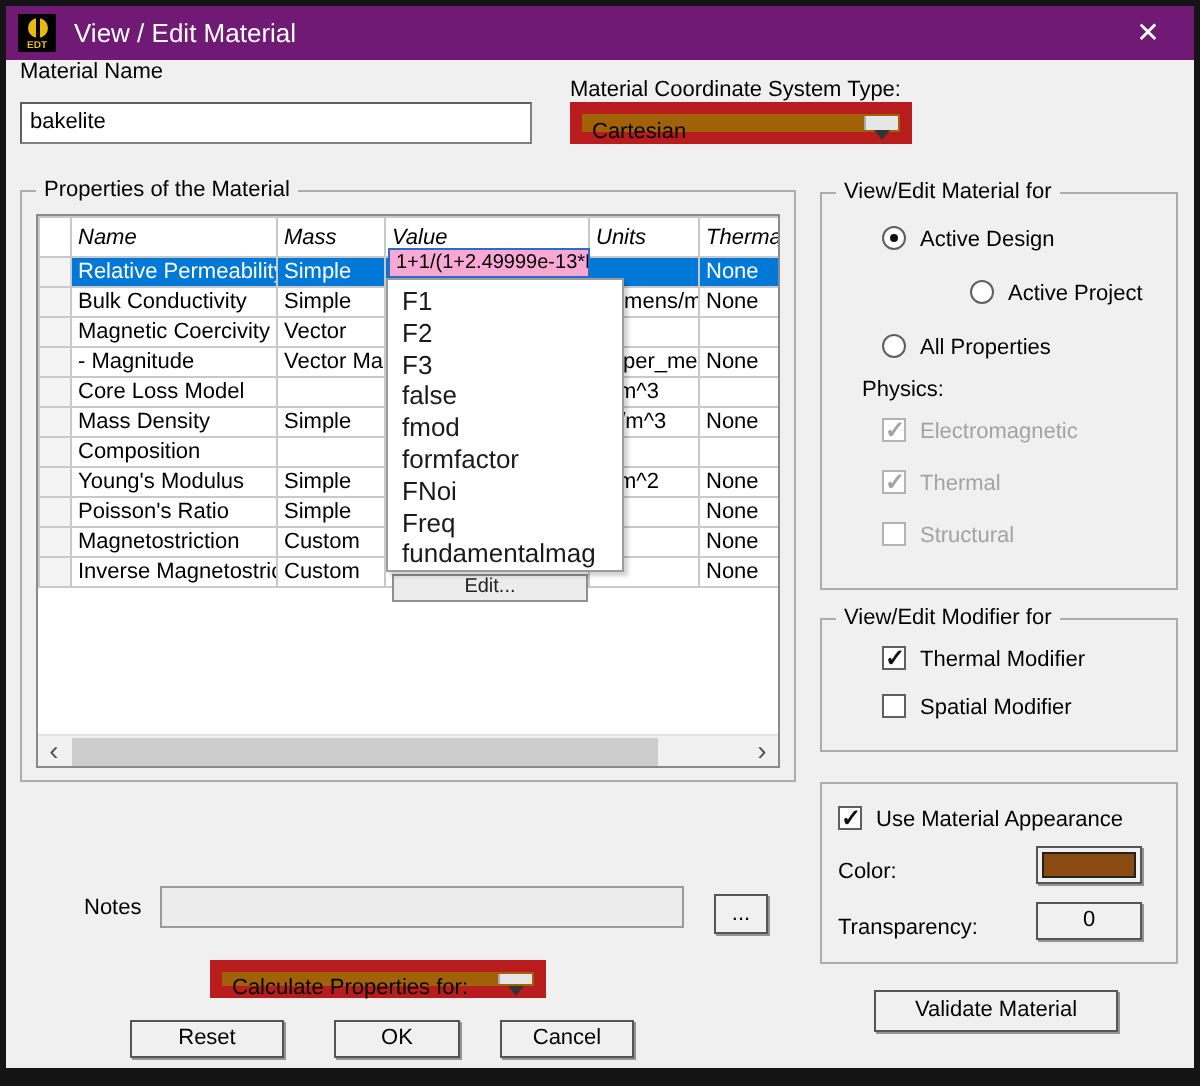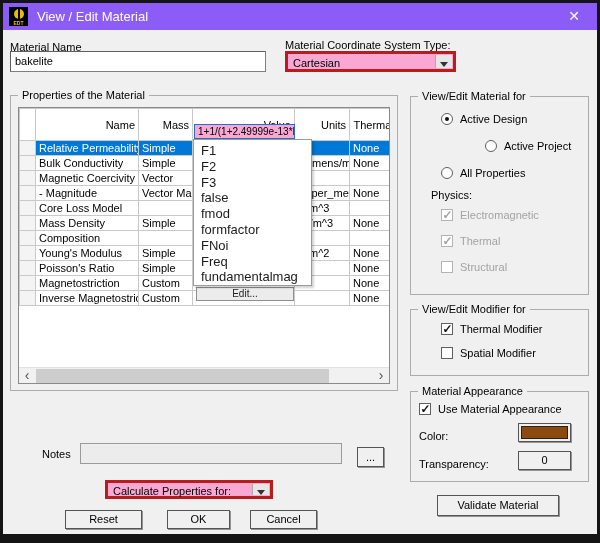--- a/index.html
+++ b/index.html
@@ -5,58 +5,58 @@
   * { box-sizing: border-box; }
   html,body { margin:0; padding:0; }
   body {
     width:600px; height:543px; position:relative; overflow:hidden;
     background:#141414;
     font-family:"Liberation Sans", sans-serif; font-size:11px; color:#000;
   }
   .client { position:absolute; left:3px; top:30px; right:3px; bottom:9px; background:#f0f0f0; }
 
   
-  .titlebar { position:absolute; left:3px; top:3px; right:3px; height:27px; background:#8b5cf6; color:#fff; }
+  .titlebar { position:absolute; left:3px; top:3px; right:3px; height:27px; background:#701a75; color:#fff; }
   .app-icon { position:absolute; left:6px; top:4px; width:19px; height:19px; background:#000; }
   .app-icon .orb { position:absolute; left:4.5px; top:2px; width:10px; height:10px; border-radius:50%;
     background:#e8b90e; }
   .app-icon .orb:after { content:""; position:absolute; left:4px; top:0; width:2px; height:10px; background:#000; }
   .app-icon .edt { position:absolute; left:0; right:0; bottom:0.5px; text-align:center; font-size:5px; line-height:5px; color:#e8b90e; font-weight:bold; }
   .title-text { position:absolute; left:34px; top:6px; font-size:13px; }
   .close-btn { position:absolute; right:8px; top:0; width:30px; height:27px; text-align:center; line-height:26px; font-size:14px; color:#fff; }
 
   .lbl { position:absolute; white-space:nowrap; }
   .sunken { background:#fff; border:1px solid #7f7f7f; border-top-color:#5f5f5f; border-left-color:#5f5f5f; }
   .btn { position:absolute; background:#f0f0f0; border:1px solid #555;
          box-shadow:1px 1px 0 0 #949494; text-align:center; }
 
   
   .name-input { position:absolute; left:10px; top:51px; width:256px; height:21px; padding:3px 4px; font-size:11px; }
-  .combo { position:absolute; background:#f9a8d4; border:3px solid #b91c1c;text-align:center; }
+  .combo { position:absolute; background:#a16207; border:6px solid #b91c1c;text-align:center; }
   .combo .combo-text { position:absolute; left:5px; top:3px; white-space:nowrap; }
   .combo .combo-btn { position:absolute; right:1px; top:1px; bottom:1px; width:17px; background:#e6e6e6; border-left:1px solid #aaa; }
   .tri { position:absolute; left:4px; top:7px; width:0; height:0; border-left:4px solid transparent; border-right:4px solid transparent; border-top:5px solid #333; }
   .coord-combo { left:285px; top:51px; width:171px; height:21px; }
 
   
   .groupbox { position:absolute; border:1px solid #acacac; }
   .legend { position:absolute; top:-7px; left:7px; background:#f0f0f0; padding:0 4px; white-space:nowrap; }
 
   .gb-props { left:10px; top:95px; width:388px; height:296px; }
   .gb-vem   { left:410px; top:96px;  width:179px; height:199px; }
   .gb-mod   { left:410px; top:309px; width:179px; height:67px; }
   .gb-app   { left:410px; top:391px; width:179px; height:91px; }
 
   
   .table-wrap { position:absolute; left:18px; top:107px; width:372px; height:277px; background:#fff;
     border:1px solid #8a8a8a; overflow:hidden; }
   table.props { border-collapse:collapse; table-layout:fixed; width:420px; }
   table.props th, table.props td { border:1px solid #c9c9c9; padding:0 3px; font-size:11px; font-weight:normal;
     overflow:hidden; white-space:nowrap; height:15px; }
-  table.props th { text-align:right; height:32px; }
+  table.props th { text-align:left; height:20px;font-style:italic; }
   table.props td.rowhdr { background:#f4f4f4; }
   tr.sel td { background:#0078d7; color:#fff; }
   tr.sel td.rowhdr { background:#f4f4f4; }
 
   .value-editor { position:absolute; left:194px; top:124px; width:101px; height:15px; z-index:20;
     background:#f9a8d4; border:1px solid #2a6cc9; font-size:10px; line-height:13px; padding:0 3px; white-space:nowrap; overflow:hidden; }
 
   .suggest { position:absolute; left:193px; top:139px; width:119px; height:147px; z-index:40;
     background:#fff; border:1px solid #9b9b9b; box-shadow:2px 2px 2px rgba(0,0,0,0.18); padding-top:3px; }
   .suggest .item { height:15.8px; line-height:15.8px; padding-left:7px; font-size:13px; color:#1a1a1a; overflow:hidden; }
@@ -104,21 +104,21 @@
 
 <div class="titlebar">
   <div class="app-icon">
     <span class="orb"></span>
     <span class="edt">EDT</span>
   </div>
   <span class="title-text">View / Edit Material</span>
   <span class="close-btn">✕</span>
 </div>
 
-<span class="lbl" style="left:10px; top:41px;">Material Name</span>
+<span class="lbl" style="left:10px; top:30px;">Material Name</span>
 <div class="name-input sunken">bakelite</div>
 
 <span class="lbl" style="left:285px; top:39px;">Material Coordinate System Type:</span>
 <div class="combo coord-combo">
   <span class="combo-text">Cartesian</span>
   <span class="combo-btn">
       <span class="tri"></span>
     </span>
 </div>
 
@@ -275,21 +275,20 @@
 
 <div class="groupbox gb-mod">
   <span class="legend">View/Edit Modifier for</span>
   <div id="mod-checks">
       <span class="opt" style="left: 30px; top: 13px;"><span class="cb on"></span><span>Thermal Modifier</span></span>
       <span class="opt" style="left: 30px; top: 37px;"><span class="cb"></span><span>Spatial Modifier</span></span>
     </div>
 </div>
 
 <div class="groupbox gb-app">
-  <span class="legend">Material Appearance</span>
   <span class="opt" style="left:8px; top:11px;">
     <span class="cb on"></span><span>Use Material Appearance</span>
   </span>
   <span class="opt" style="left:8px; top:38px;">Color:</span>
   <span class="opt" style="left:8px; top:66px;">Transparency:</span>
 </div>
 <div class="btn swatch-btn">
   <div class="swatch-fill" id="color-swatch" style="background: rgb(139, 74, 16);"></div>
 </div>
 <div class="btn transp-btn">0</div>

